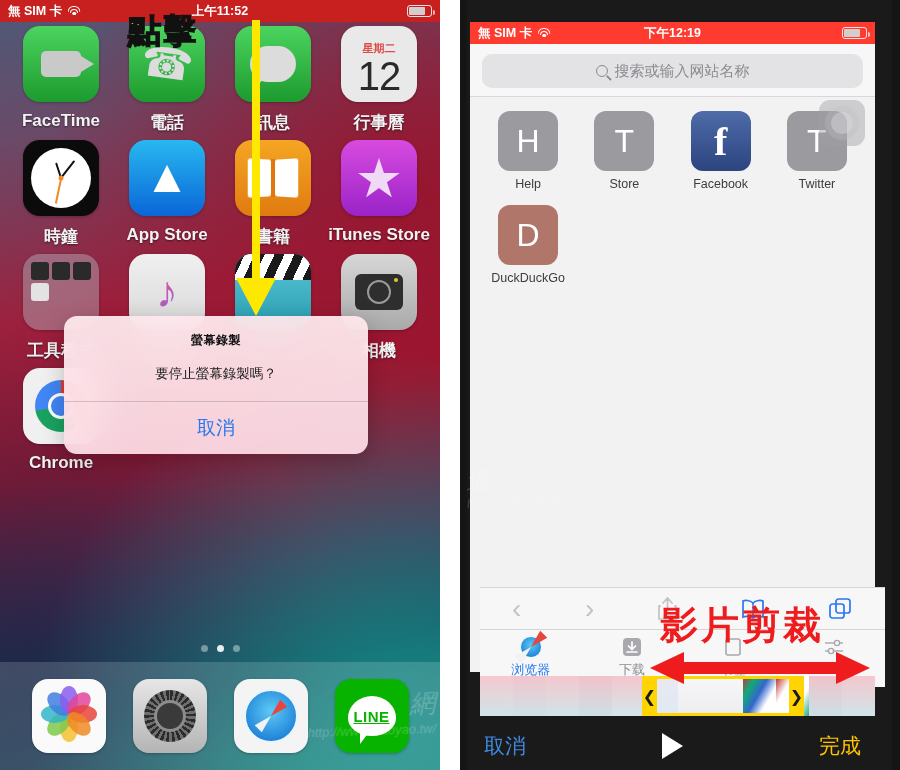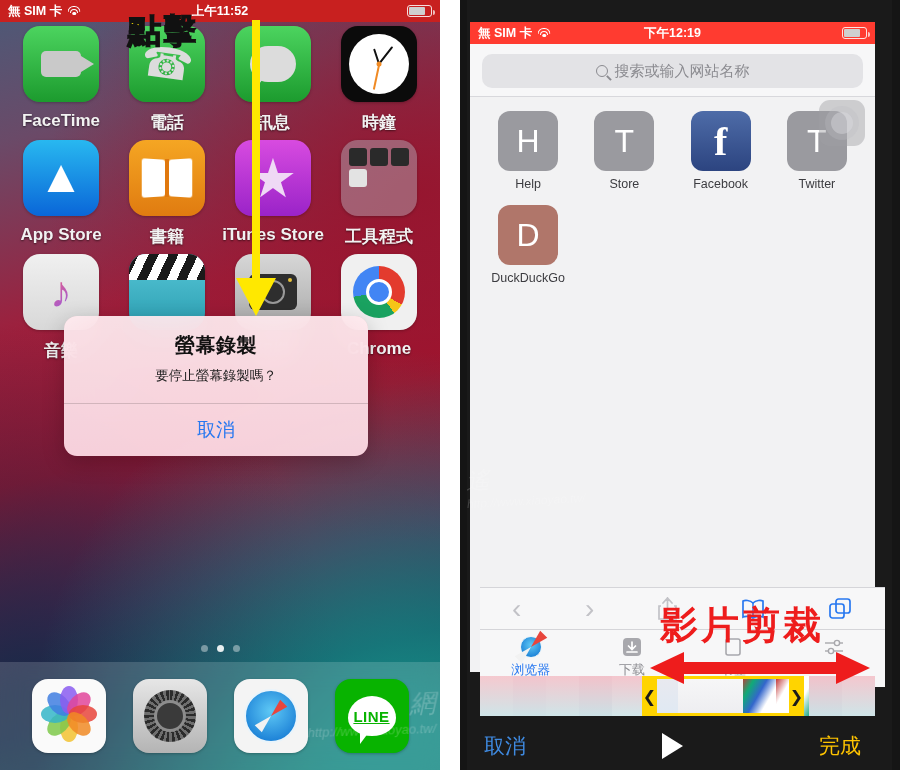--- a/index.html
+++ b/index.html
@@ -148,21 +148,21 @@
   
   .alert {
     position:absolute; left:64px; top:316px; width:304px;
     border-radius:13px; overflow:hidden;
     background: linear-gradient(180deg, rgba(255,236,240,.93), rgba(255,222,231,.93));
     backdrop-filter: blur(18px);
     box-shadow: 0 6px 22px rgba(0,0,0,.22);
     z-index: 5;
   }
   .alert-body{ padding:16px 16px 18px; text-align:center; }
-  .alert-title{ font-size:20px; font-weight:700; color:#121212; margin-bottom:8px; letter-spacing:.5px;}
+  .alert-title{ font-size:12px; font-weight:700; color:#121212; margin-bottom:16px; letter-spacing:.5px;}
   .alert-msg{ font-size:13.5px; color:#1c1c1c; }
   .alert-actions{ display:flex; border-top:1px solid rgba(140,120,125,.35); }
   .alert-btn{
     flex:1; text-align:center; padding:13px 0;
     color:#2878f0; font-size:19px; cursor:pointer;
   }
   .alert-btn + .alert-btn{ border-left:1px solid rgba(140,120,125,.35); }
 
   
   .ann-tap{
@@ -315,20 +315,27 @@
         <div class="app-icon ic-phone">
             <div class="g-phone">☎</div>
           </div>
         <div class="app-label">電話</div>
       </div>
       <div class="app">
         <div class="app-icon ic-messages">
             <div class="g-bubble"></div>
           </div>
         <div class="app-label">訊息</div>
+      </div>
+      <div class="app">
+        <div class="app-icon ic-calendar">
+          <div class="cal-top">星期二</div>
+          <div class="cal-day">12</div>
+        </div>
+        <div class="app-label">行事曆</div>
       </div>
 
       <div class="app">
         <div class="app-icon ic-clock">
           <div class="clockface">
               <span class="clocksec"></span>
               <span class="clockdot"></span>
             </div>
         </div>
         <div class="app-label">時鐘</div>

